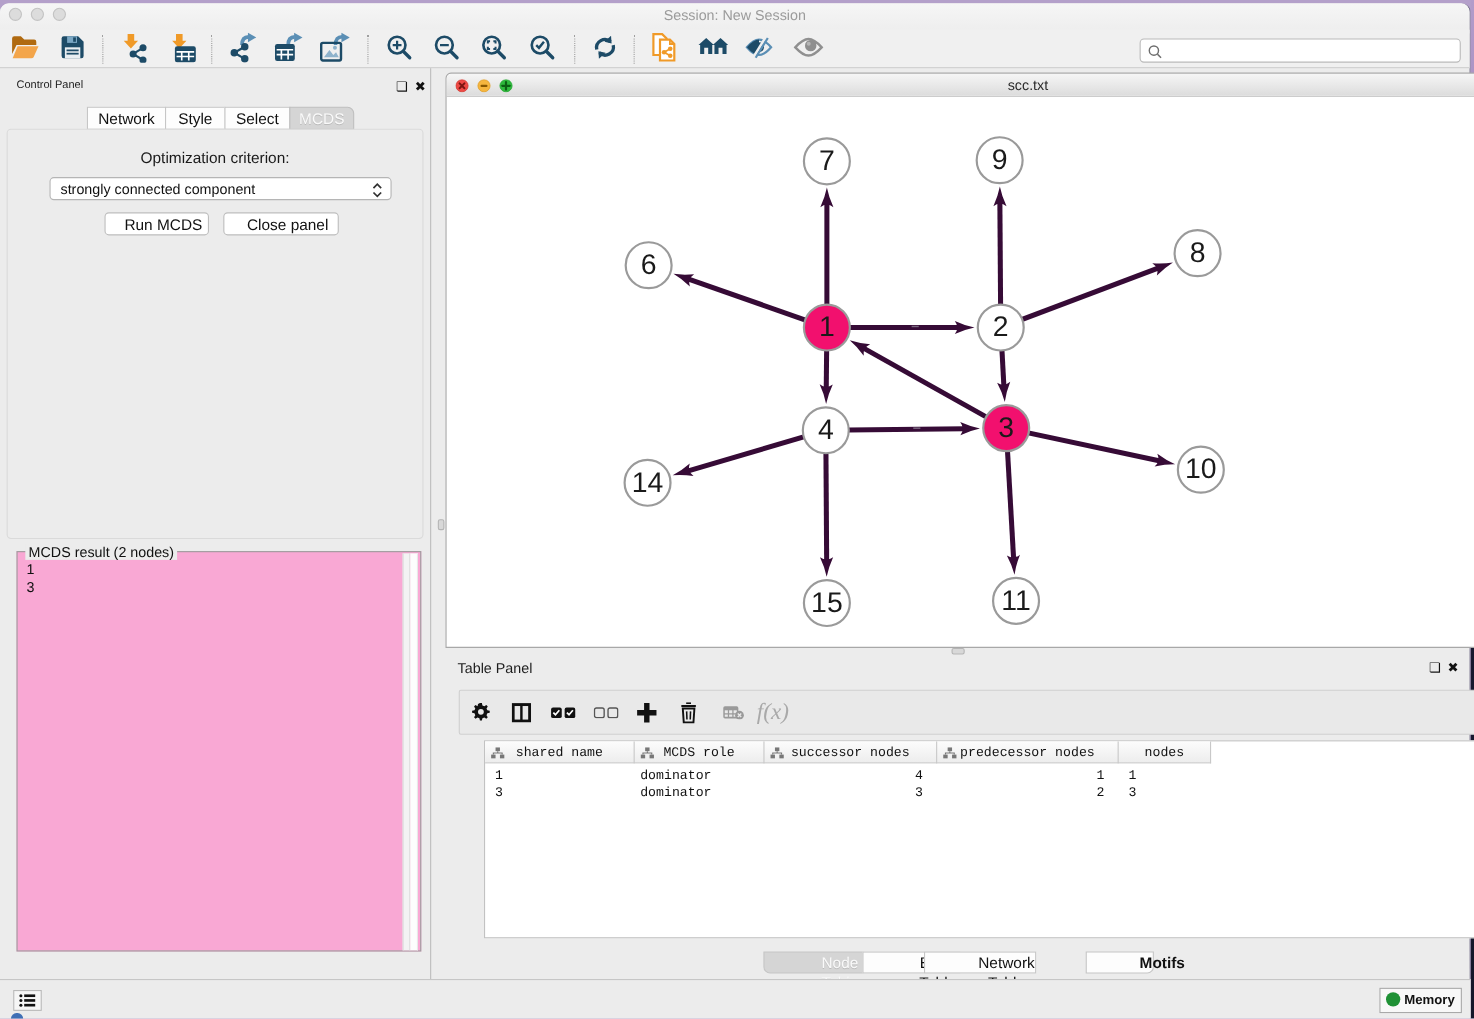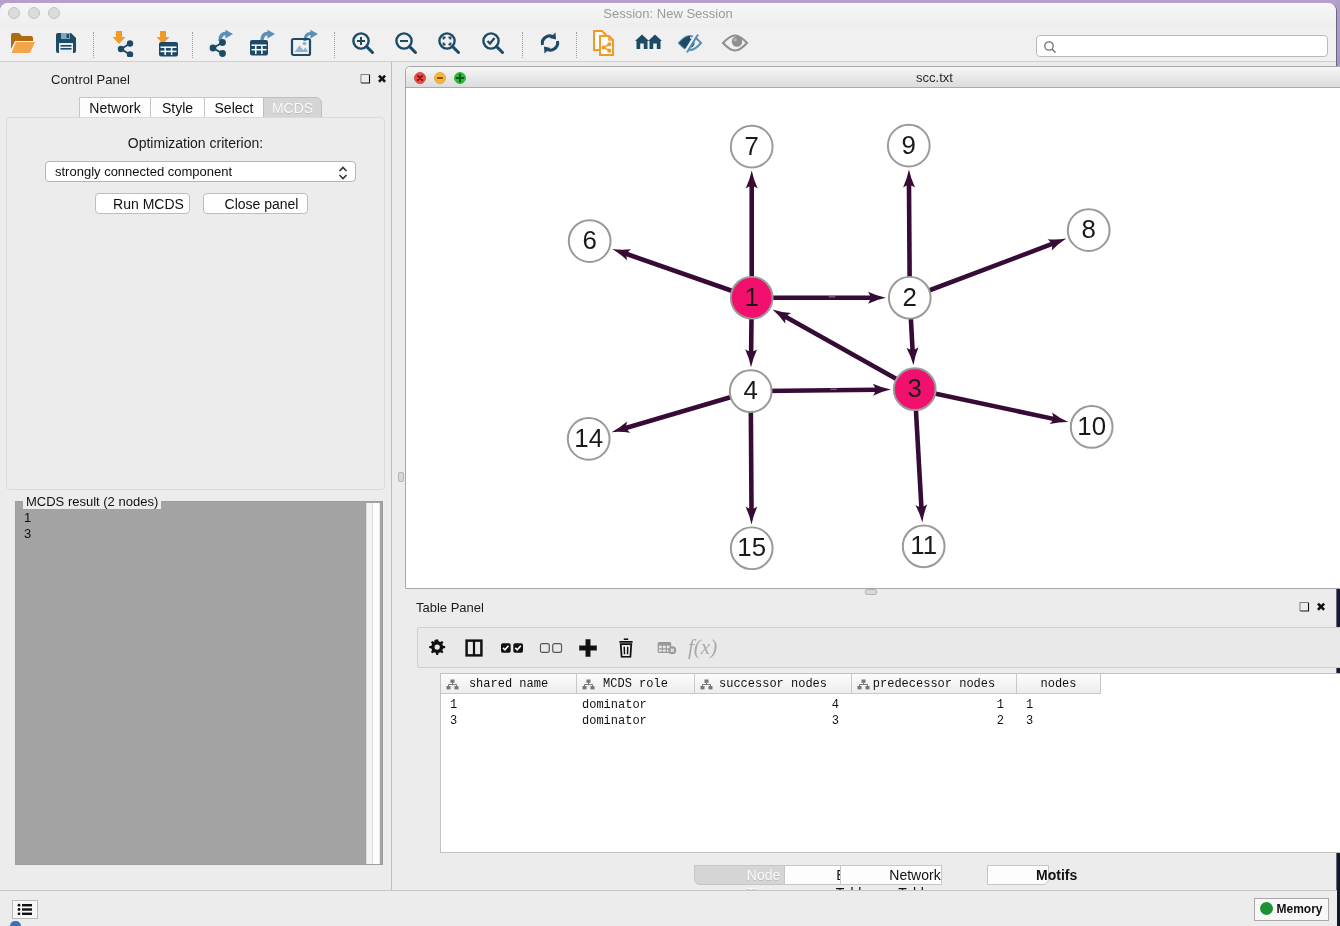--- a/index.html
+++ b/index.html
@@ -20,38 +20,38 @@
 
 #toolbar { position:absolute; left:0; top:24px; width:100%; height:35px;
   background:#f0f0f0; border-bottom:1px solid #cfcfcf; }
 .tsep { position:absolute; top:5px; height:26px; width:0;
   border-left:1px dotted #9f9f9f; }
 .ticon { position:absolute; top:0; }
 #searchbox { position:absolute; left:1036px; top:8px; width:292px; height:22px;
   background:#fff; border:1px solid #b9b9b9; border-radius:4px; }
 #searchbox svg { position:absolute; left:6px; top:4px; }
 
-#cp-title { position:absolute; left:15px; top:69px; font-size:13px; color:#1c1c1c;margin-left:36px; }
+#cp-title { position:absolute; left:15px; top:69px; font-size:10px; color:#1c1c1c; }
 .panel-icons { position:absolute; font-size:12px; color:#111; }
 #cp-border { position:absolute; left:391px; top:59px; width:1px; height:831px; background:#bdbdbd; }
 .tab { position:absolute; top:94px; height:21px; background:#fdfdfd; border:1px solid #c6c6c6;
   font-size:14px; color:#111; text-align:center; line-height:20px; }
 #tab-mcds { background:#d5d5d5; color:#fafafa; text-shadow:0 1px 0 #bbb;
   border-radius:0 6px 0 0; border-color:#bfbfbf; }
 #cp-inner { position:absolute; left:6px; top:114px; width:379px; height:373px;
   background:#ececec; border:1px solid #dadada; border-radius:4px; }
 #opt-label { position:absolute; left:0; top:17px; width:100%; text-align:center;
   font-size:14px; color:#1a1a1a; }
 #opt-select { position:absolute; left:38px; top:43px; width:311px; height:21px;
   background:#fff; border:1px solid #b5b5b5; border-radius:4px;
   font-size:13px; color:#111; line-height:20px; padding-left:9px; }
 .btn { position:absolute; top:75px; height:21px; background:#fff; border:1px solid #bdbdbd;
   border-radius:4px; font-size:14px; color:#111; text-align:center; line-height:20px;padding-left:12px; }
 #mcds-box { position:absolute; left:15px; top:498px; width:368px; height:364px;
-  background:#a3a3a3; border:1px solid #9d9d9d; }
+  background:#f9a8d4; border:1px solid #9d9d9d; }
 #mcds-legend { position:absolute; left:7px; top:-8px; background:#ececec; padding:0 3px;
   font-size:13px; color:#111; }
 #mcds-content { position:absolute; left:8px; top:8px; font-size:13px; color:#111; line-height:16px; }
 #mcds-scroll { position:absolute; right:9px; top:1px; width:7px; height:361px;
   background:#f3f3f3; border-left:1px solid #dcdcdc; border-right:1px solid #dcdcdc; }
 #mcds-scroll2 { position:absolute; right:2px; top:1px; width:7px; height:361px;
   background:#fdfdfd; border-right:1px solid #e8e8e8; }
 
 #netwin { position:absolute; left:405px; top:63px; width:1059px; height:523px;
   border:1px solid #a8a8a8; border-radius:5px 5px 0 0; background:#fff; }

